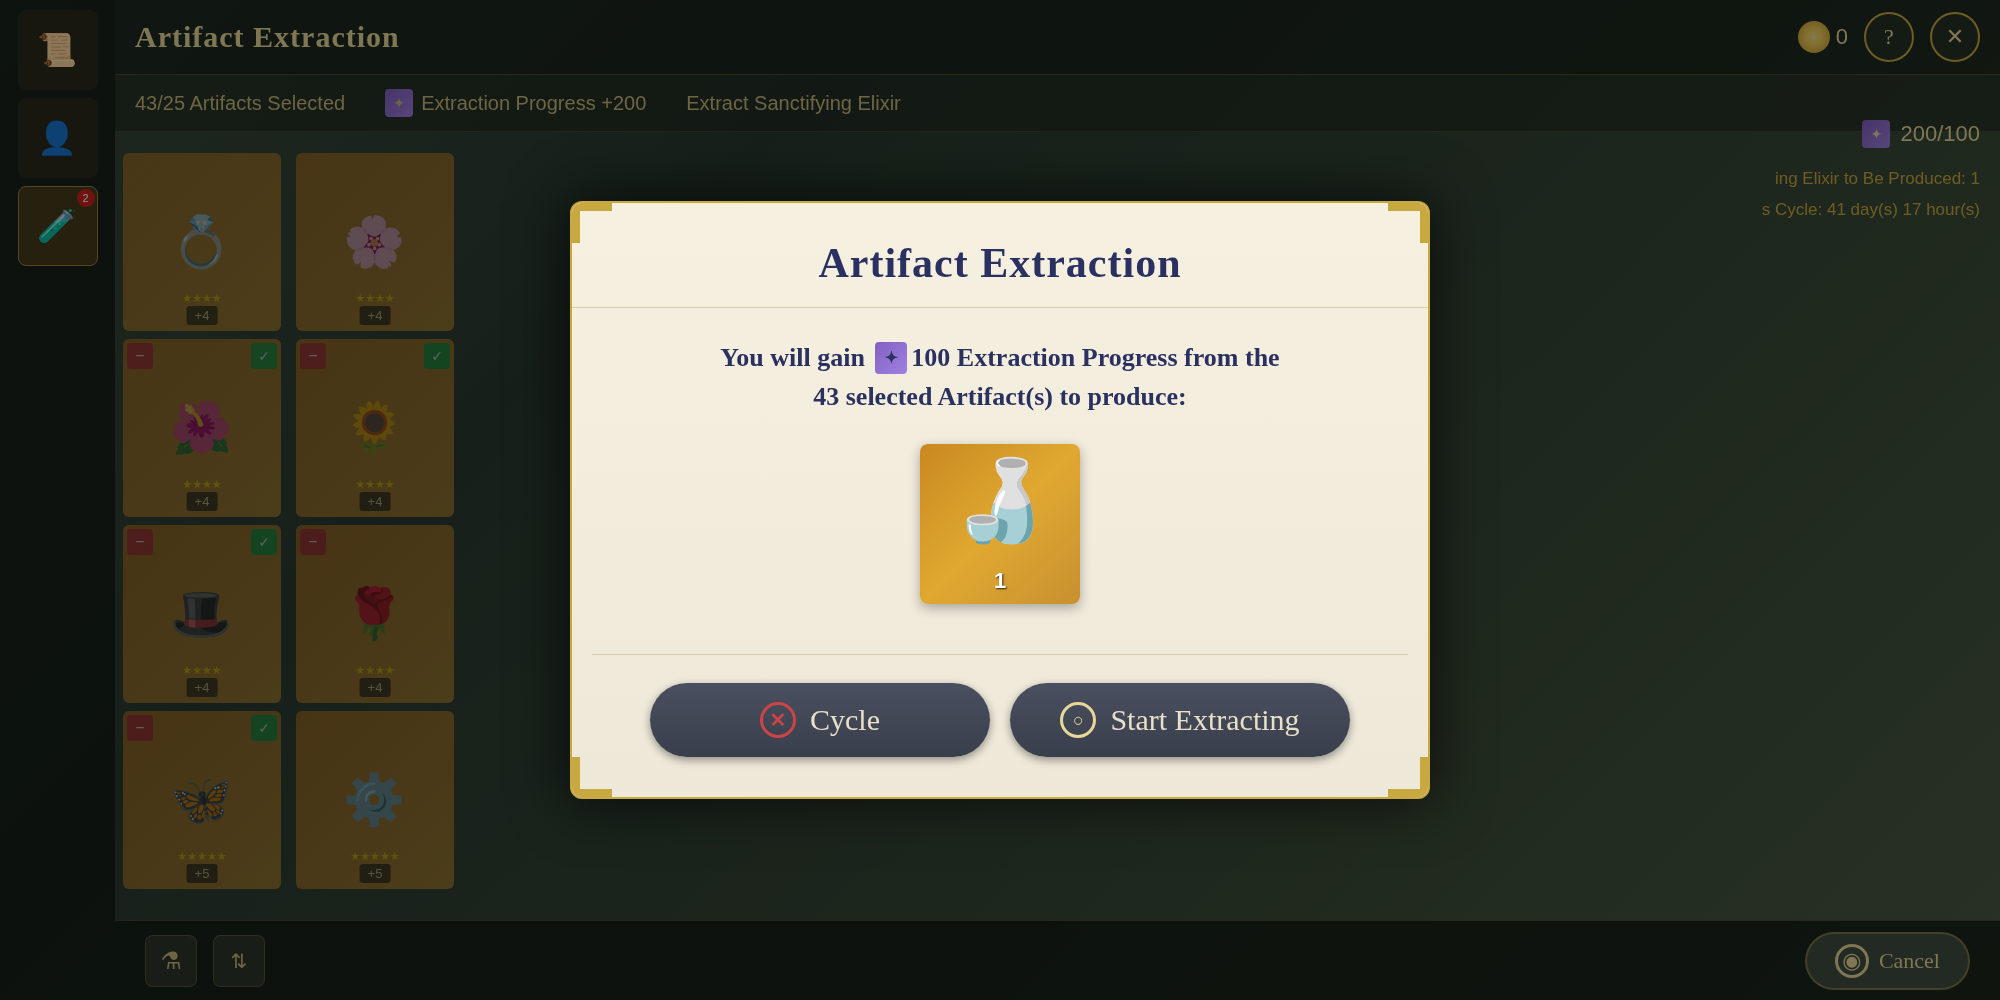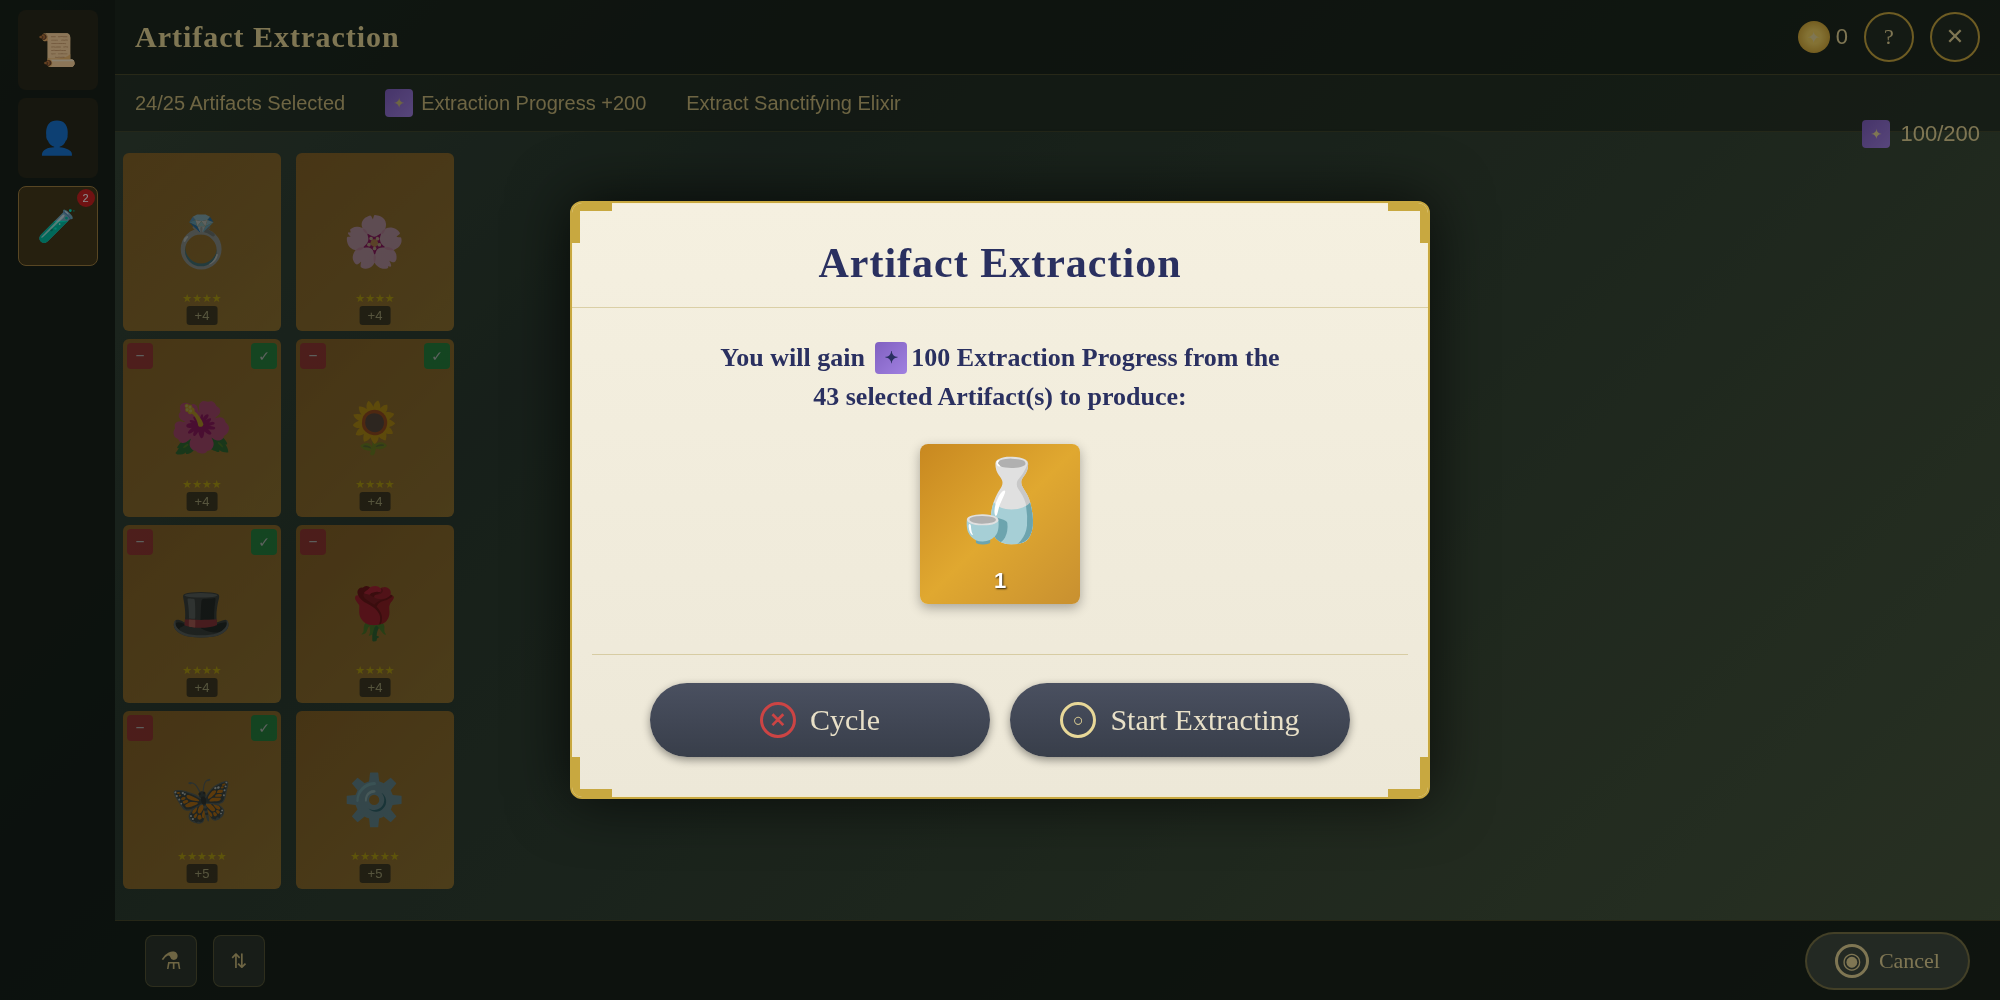--- a/index.html
+++ b/index.html
@@ -625,40 +625,44 @@
         <div class="coin-icon">✦</div>
         <span>0</span>
       </div>
       <div class="header-btn">?</div>
       <div class="header-btn">✕</div>
     </div>
   </div>
 
   <div class="sub-header">
     <div class="sub-header-item">
-      <span>24/25 Artifacts Selected</span>
+      <span>43/25 Artifacts Selected</span>
     </div>
     <div class="sub-header-item">
       <div class="icon-small">✦</div>
       <span>Extraction Progress +200</span>
     </div>
     <div class="sub-header-item">
       <span>Extract Sanctifying Elixir</span>
     </div>
   </div>
 
   <div class="right-panel">
 
     <div class="bg-potion">
       <div class="potion-shape"></div>
     </div>
 
     <div class="progress-display">
       <div class="icon-small" style="width:28px;height:28px;background:linear-gradient(135deg,#8060c0,#a080e0);border-radius:4px;display:flex;align-items:center;justify-content:center;font-size:14px;">✦</div>
-      <span>100/200</span>
+      <span>200/100</span>
+    </div>
+    <div class="right-info">
+      <div>ing Elixir to Be Produced: 1</div>
+      <div>s Cycle: 41 day(s) 17 hour(s)</div>
     </div>
   </div>
 
   <div class="bottom-bar">
     <div class="filter-btn">⚗</div>
     <div class="filter-btn" style="font-size:20px;">⇅</div>
     <div class="extract-btn">
       <div class="circle-icon">◉</div>
       <span>Cancel</span>
     </div>

